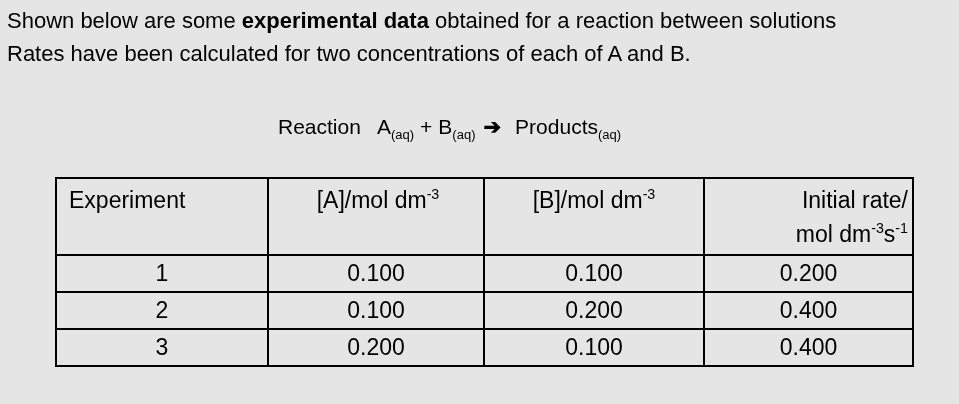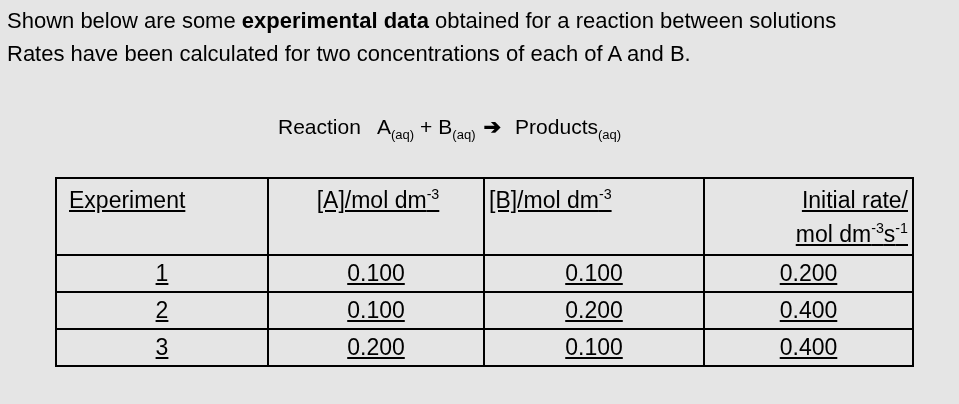--- a/index.html
+++ b/index.html
@@ -50,38 +50,37 @@
     font-size: 0.62em;
     vertical-align: baseline;
     position: relative;
     top: -9px;
   }
   table.data-table {
     border-collapse: collapse;
     table-layout: fixed;
     margin: 28px 0 0 55px;
     width: 857px;
-    text-decoration: underline;
   }
   .data-table th, .data-table td {
     border: 2px solid #000000;
     font-weight: normal;
     box-sizing: border-box;
     overflow: hidden;
   }
   .data-table th {
     font-size: 23px;
     line-height: 34px;
     vertical-align: top;
     padding: 4px 4px 0 4px;
     height: 76px;
   }
   .data-table th.col-exp   { text-align: left; padding-left: 12px; }
   .data-table th.col-a     { text-align: center; padding-left: 8px; }
-  .data-table th.col-b     { text-align: left; }
+  .data-table th.col-b     { text-align: center; }
   .data-table th.col-rate  { text-align: right; }
   .data-table td {
     font-size: 23px;
     text-align: center;
     vertical-align: middle;
     height: 37px;
     padding: 0;
   }
 </style>
 </head>

